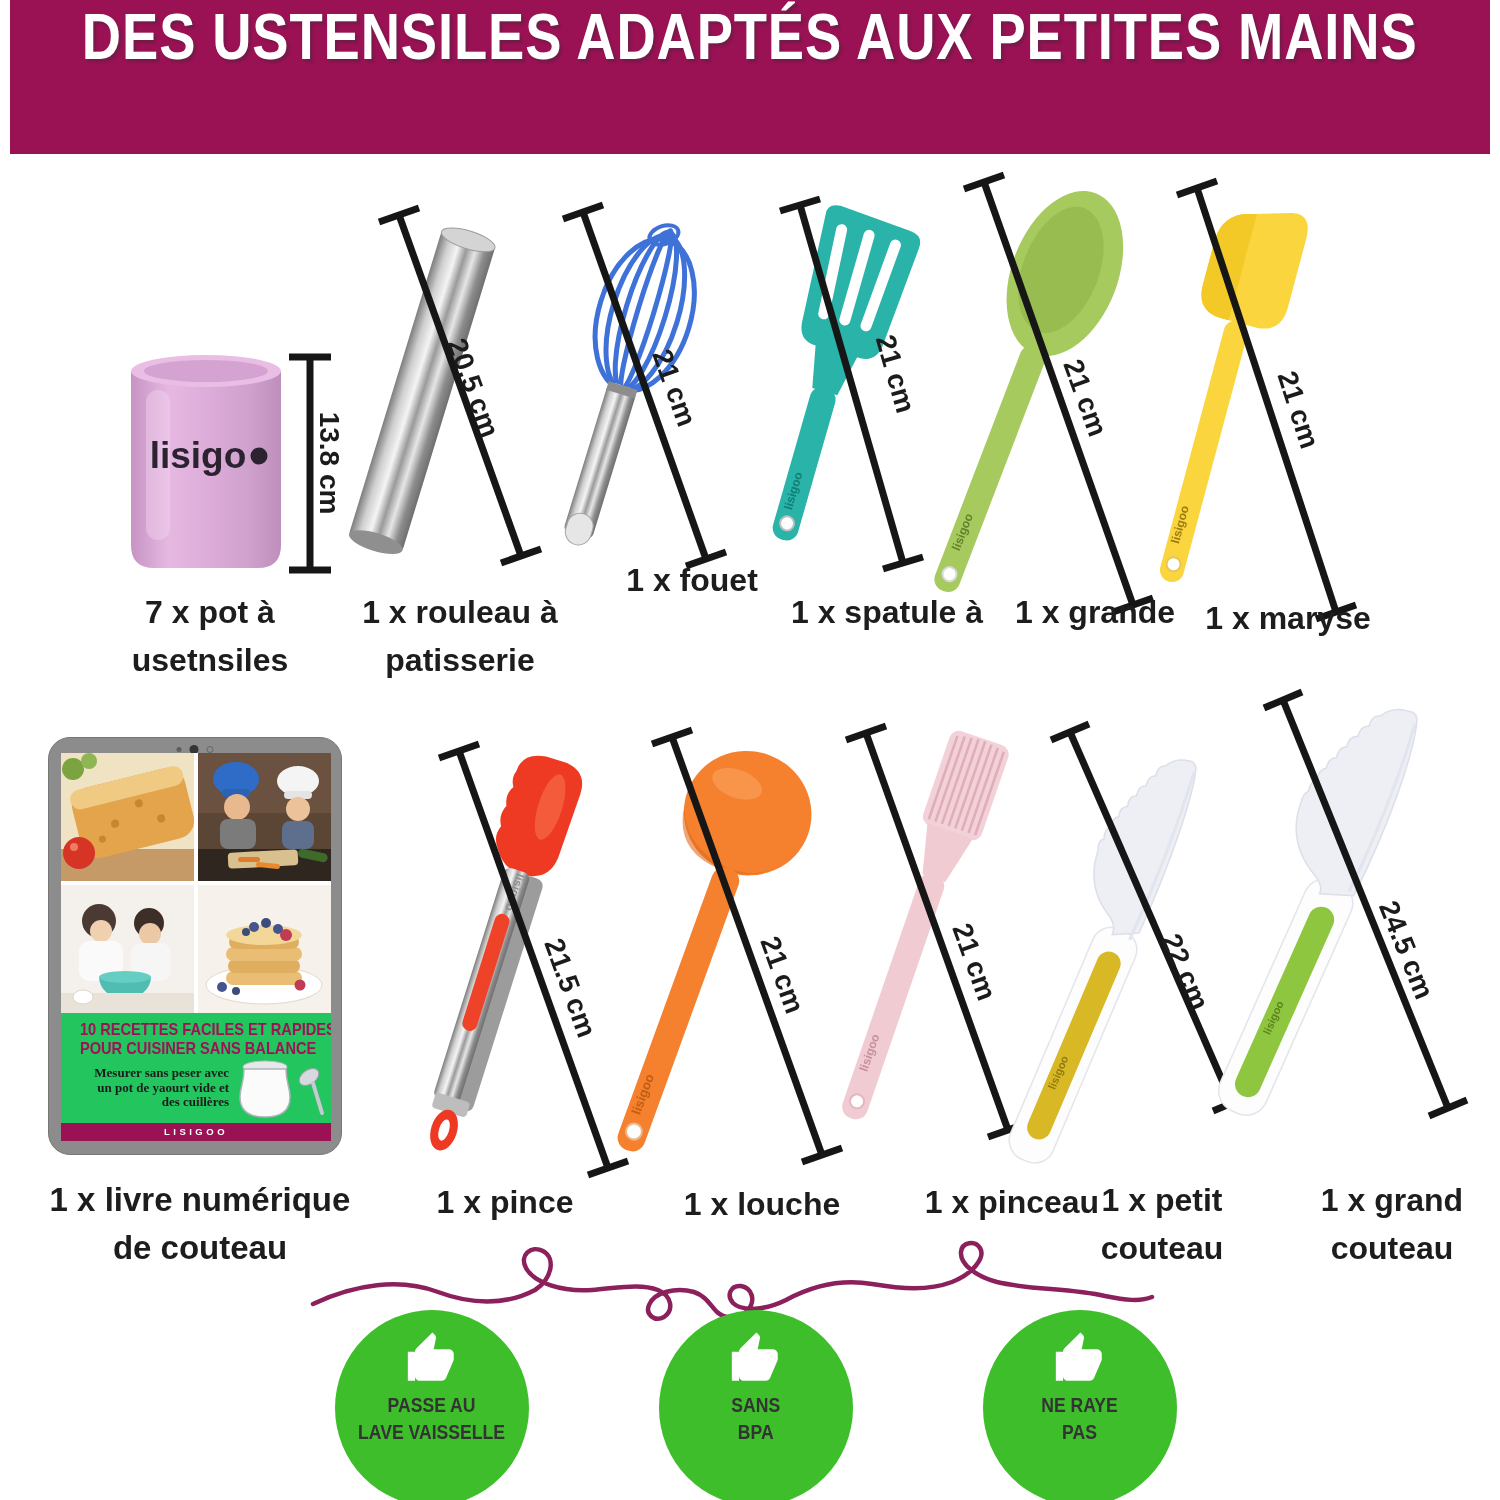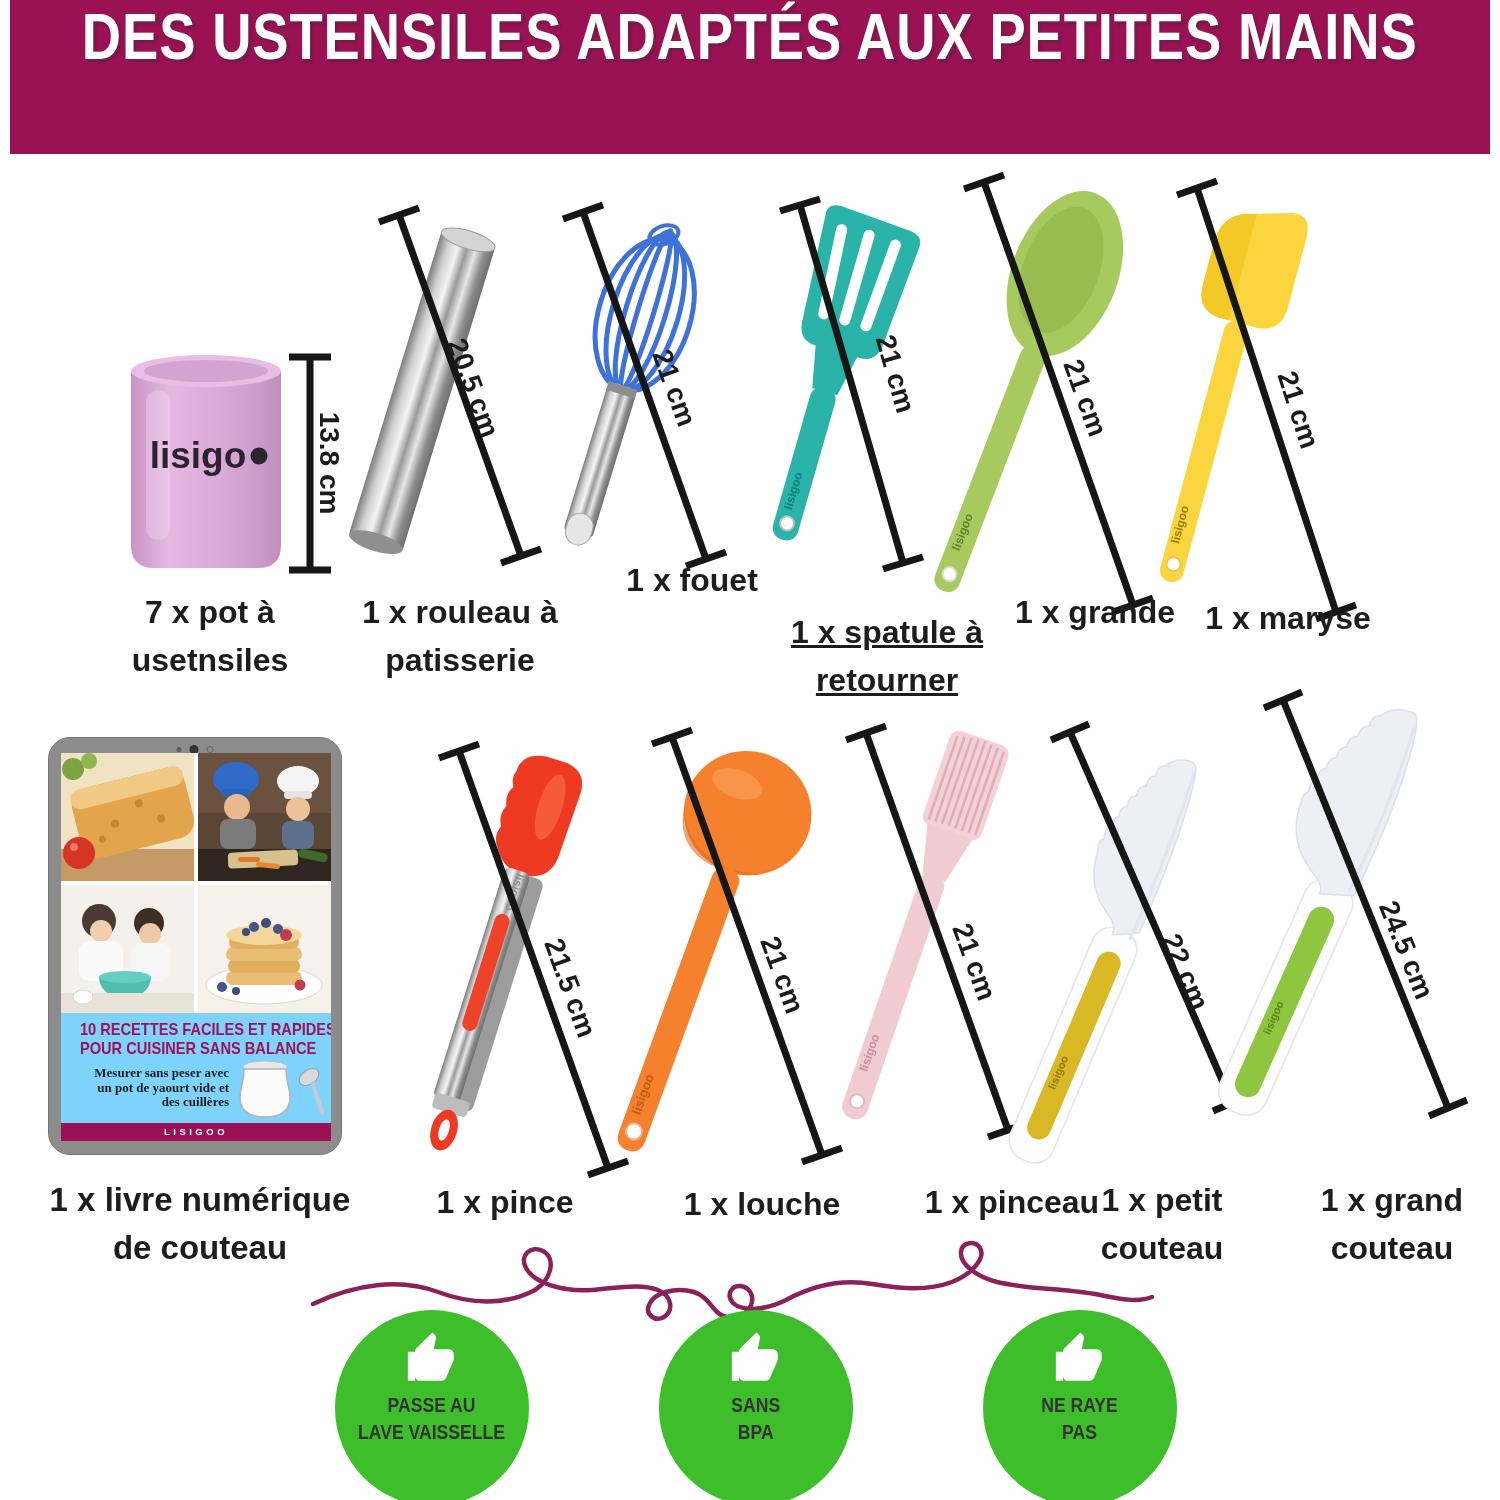--- a/index.html
+++ b/index.html
@@ -23,21 +23,21 @@
   .tablet{position:absolute;left:48px;top:737px;width:294px;height:418px;background:#8C8C8C;
           border:1px solid #777;border-radius:22px;box-sizing:border-box;}
   .cam{position:absolute;top:7px;left:50%;display:flex;gap:8px;align-items:center;transform:translateX(-50%);}
   .cam i{display:block;border-radius:50%;background:#4c4c4c;}
   .cam .c1{width:5px;height:5px;background:#5d5d5d;}
   .cam .c2{width:9px;height:9px;background:#353535;}
   .cam .c3{width:5px;height:5px;border:1px solid #666;background:#8C8C8C;}
   .screen{position:absolute;left:12px;top:15px;width:270px;height:388px;background:#ffffff;overflow:hidden;}
   .photos{position:absolute;left:0;top:0;width:270px;height:260px;display:grid;
           grid-template-columns:133px 133px;grid-template-rows:128px 128px;gap:4px;background:#ffffff;}
-  .band{position:absolute;left:0;top:260px;width:270px;height:110px;background:#7dd3fc;}
+  .band{position:absolute;left:0;top:260px;width:270px;height:110px;background:#22c55e;}
   .bk-title{margin-top:7px;text-align:center;color:#A01257;font-weight:800;font-size:17px;line-height:19px;}
   .bk-title span{display:block;transform:scaleX(.86);white-space:nowrap;}
   .bk-sub{position:absolute;left:8px;top:53px;width:160px;text-align:right;
           font-family:"Liberation Serif",serif;font-weight:bold;
           font-size:13px;line-height:14.5px;color:#1c1c1c;}
   .bk-sub span{display:block;}
   .jar{position:absolute;left:168px;top:46px;}
   .bkbar{position:absolute;left:0;top:370px;width:270px;height:18px;background:#9A1154;color:#fff;
          font-size:9.5px;font-weight:bold;letter-spacing:3.5px;text-align:center;line-height:18px;}
   
@@ -354,23 +354,22 @@
     <span>7 x pot à</span>
       <span>usetnsiles</span>
   </div>
   <div class="lbl" style="left:320px;top:588px;">
     <span>1 x rouleau à</span>
       <span>patisserie</span>
   </div>
   <div class="lbl" style="left:552px;top:556px;">
     <span>1 x fouet</span>
   </div>
-  <div class="lbl" style="left:747px;top:608px;text-decoration:underline;">
+  <div class="lbl" style="left:747px;top:588px;">
     <span>1 x spatule à</span>
-      <span>retourner</span>
   </div>
   <div class="lbl" style="left:955px;top:588px;">
     <span>1 x grande</span>
   </div>
   <div class="lbl" style="left:1148px;top:594px;">
     <span>1 x maryse</span>
   </div>
   <div class="lbl" style="left:20px;top:1176px;width:360px;font-size:33px;">
     <span>1 x livre numérique</span>
       <span>de couteau</span>

